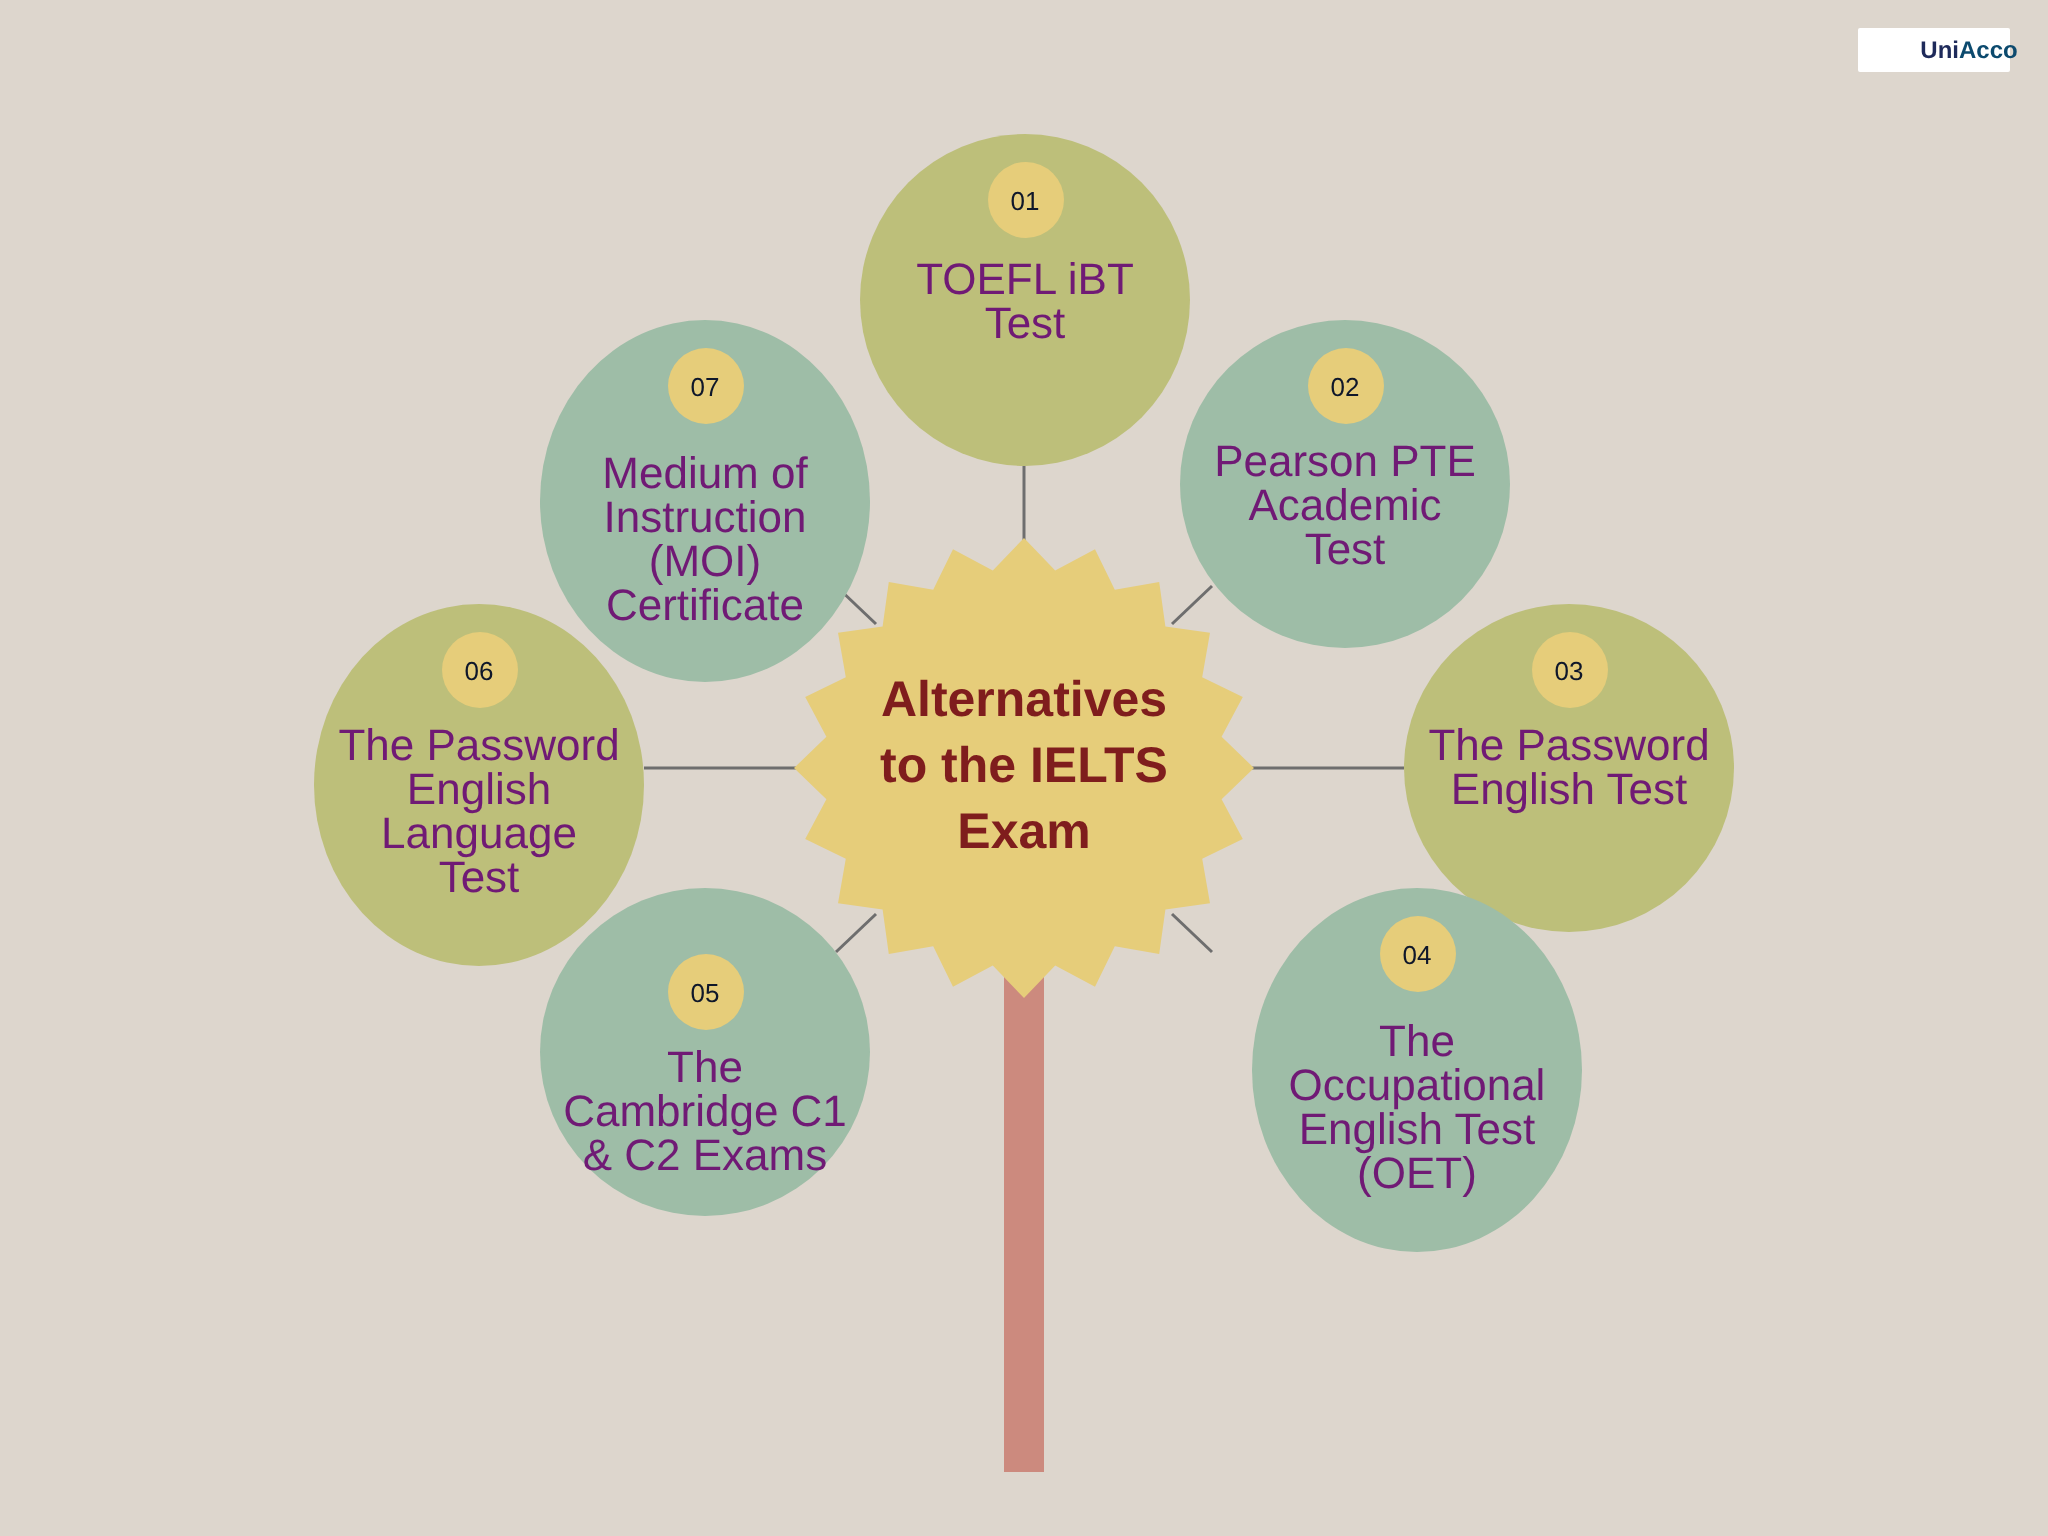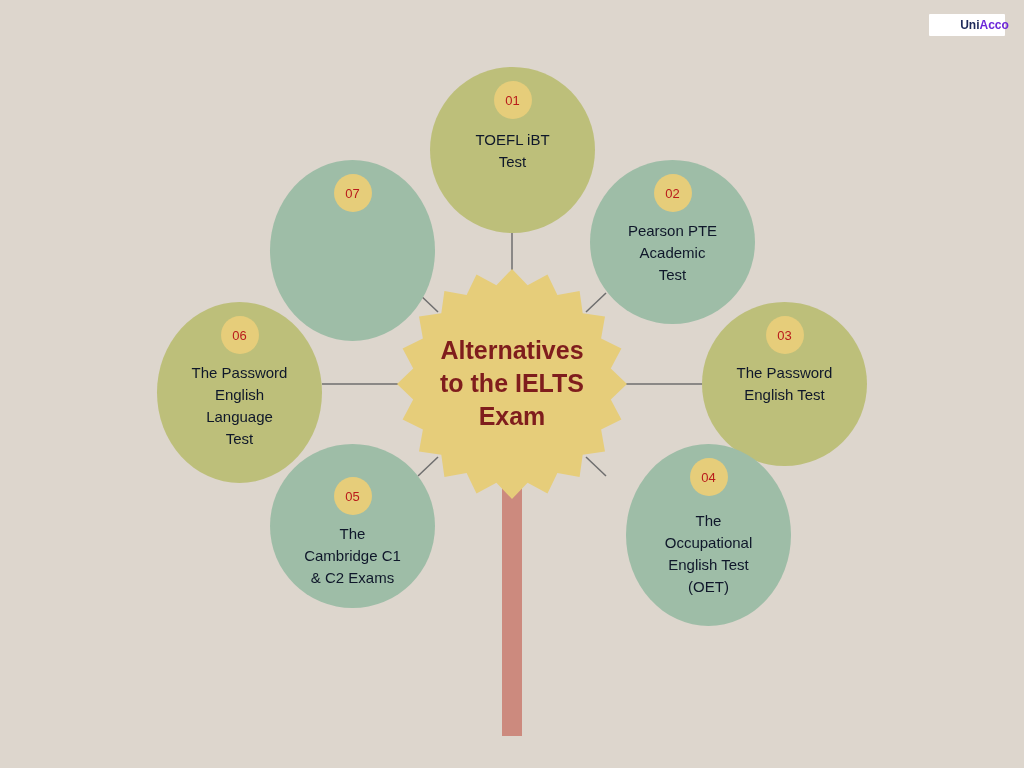--- a/index.html
+++ b/index.html
@@ -3,30 +3,30 @@
 <meta charset="utf-8">
 <style>
   html, body { margin:0; padding:0; }
   body { width:1024px; height:768px; background:#ddd6cd; position:relative; overflow:hidden;
          font-family:"Liberation Sans", "DejaVu Sans", sans-serif; color:#3e4040; }
   #canvas { position:absolute; left:0; top:0; width:1024px; height:768px; }
   .node { position:absolute; border-radius:50%; box-sizing:border-box;
           display:flex; flex-direction:column; align-items:center; }
   .badge { width:38px; height:38px; border-radius:50%; background:#e6cd7a;
            display:flex; align-items:center; justify-content:center;
-           font-size:13px; color:#b91c1c; margin-top:14px; flex:0 0 auto; }
-  .label { font-size:15px; line-height:22px; text-align:center; white-space:pre-line;
-           color:#0f172a; margin-top:10px; }
+           font-size:13px; color:#0f172a; margin-top:14px; flex:0 0 auto; }
+  .label { font-size:22px; line-height:22px; text-align:center; white-space:pre-line;
+           color:#701a75; margin-top:10px; }
   .center-title { position:absolute; left:412px; top:334px; width:200px; text-align:center;
            font-weight:bold; font-size:25px; line-height:33px; color:#7f1d1d; white-space:pre-line; }
   .logo { position:absolute; left:929px; top:14px; width:76px; height:22px; background:#ffffff;
           display:flex; align-items:center; justify-content:center; gap:3px; border-radius:1px; }
   .logo-text { font-weight:bold; font-size:12px; }
   .logo-uni { color:#1e2a5a;padding-left:32px; }
-  .logo-acco { color:#6d28d9; }
+  .logo-acco { color:#0c4a6e; }
 </style>
 </head>
 <body>
 
 <svg id="canvas" width="1024" height="768" viewBox="0 0 1024 768">
 
   <rect x="502" y="470" width="20" height="266" fill="#cc8a7e"></rect>
 
   <g stroke="#6e6e6e" stroke-width="1.5">
     <line x1="512" y1="233" x2="512" y2="272"></line>
@@ -78,20 +78,24 @@
 <div class="node" style="left:157px; top:302px; width:165px; height:181px; background:#bdbf7a;">
   <div class="badge">06</div>
   <div class="label" style="margin-top:8px;">The Password
 English
 Language
 Test</div>
 </div>
 
 <div class="node" style="left:270px; top:160px; width:165px; height:181px; background:#9ebda7;">
   <div class="badge">07</div>
+  <div class="label" style="margin-top:14px;">Medium of
+Instruction
+(MOI)
+Certificate</div>
 </div>
 
 <div class="center-title">Alternatives
 to the IELTS
 Exam</div>
 
 <div class="logo">
   <svg width="13" height="13" viewBox="0 0 14 14">
     <path d="M7 1 L13 6 L12 7 L11 6.2 L11 13 L3 13 L3 6.2 L2 7 L1 6 Z" fill="#1e2a5a"></path>
     <path d="M7 1 L13 6 L12 7 L7 2.8 Z" fill="#e14b4b"></path>

